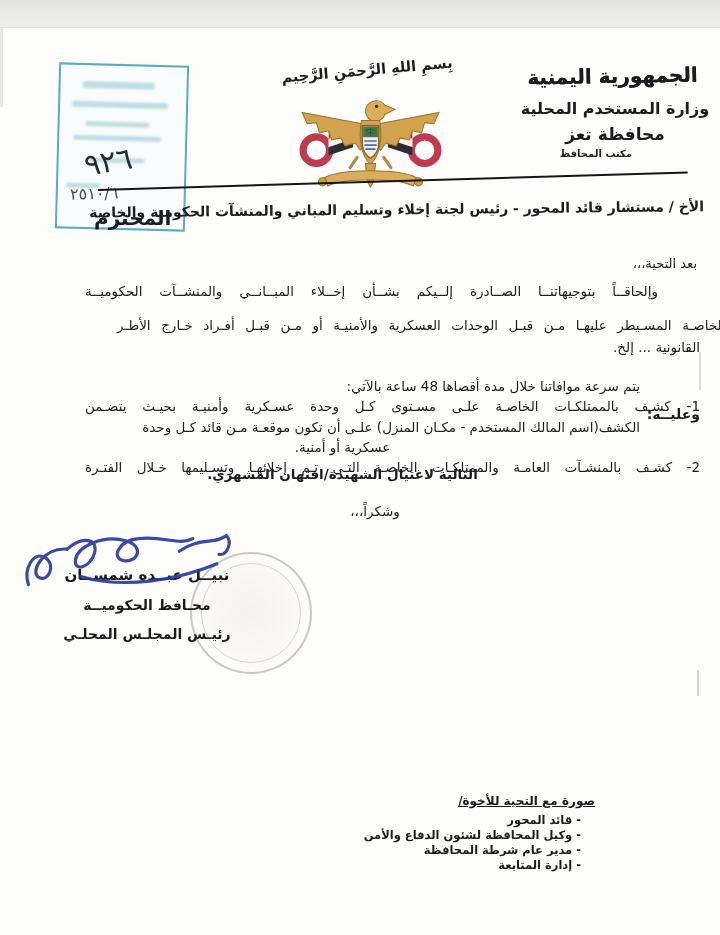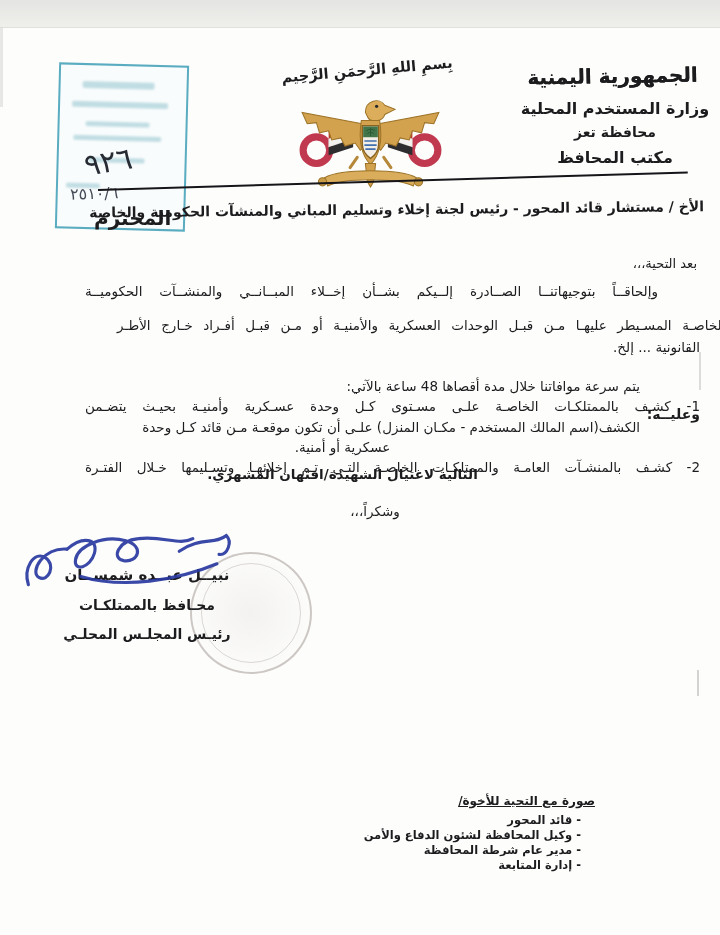--- a/index.html
+++ b/index.html
@@ -27,22 +27,22 @@
   .stamp-date{left:70px;top:184px;font-size:16px;color:#333947;transform:rotate(-2deg);
               letter-spacing:4px;direction:rtl;opacity:.9;}
 
   .hline{left:98px;top:189px;width:590px;height:0;border-top:2.2px solid #16161a;
          transform:rotate(-1.7deg);transform-origin:left center;}
 
   .bismillah{left:278px;top:62px;width:178px;font-size:14.5px;transform:rotate(-5deg);}
   .hdr-rep{left:515px;top:64px;width:195px;font-size:20px;letter-spacing:.5px;
            text-shadow:0 0 .6px #111;transform:rotate(-1deg);}
   .hdr-min{left:520px;top:99px;width:190px;font-size:16px;}
-  .hdr-gov{left:520px;top:124px;width:190px;font-size:14px;letter-spacing:1px;}
-  .hdr-off{left:520px;top:148px;width:190px;font-size:16px;}
+  .hdr-gov{left:520px;top:124px;width:190px;font-size:17px;letter-spacing:1px;}
+  .hdr-off{left:501px;top:148px;width:190px;font-size:10px;}
 
   .addressee{left:156px;top:201px;width:548px;font-size:14px;transform:rotate(-.6deg);}
   .honorific{left:94px;top:206px;font-size:20px;}
   .greeting{left:85px;top:256px;width:612px;font-size:13px;}
 
   .bodyline{left:85px;width:615px;font-size:13.5px;line-height:19px;}
   .ind1{padding-right:42px;box-sizing:border-box;}
   .intro{left:85px;width:555px;}
   .w515{width:515px;}
   .w580{width:580px;}
@@ -148,21 +148,21 @@
   <svg class="abs sig-svg" width="220" height="84" viewBox="0 0 210 80">
     <g fill="none" stroke="#2a3aa0" stroke-width="3" stroke-linecap="round" opacity=".92">
       <path d="M8,56 C3,40 13,24 24,30 C35,37 27,54 18,49 C9,44 22,20 45,22"></path>
       <path d="M45,22 C60,9 75,12 71,26 C67,40 51,44 53,32 C55,19 80,8 101,14 C119,19 113,35 99,33 C87,31 93,14 113,12 C137,9 152,19 165,12"></path>
       <path d="M152,24 C172,10 186,18 197,9 C203,15 198,28 190,27"></path>
       <path d="M58,48 C98,60 150,52 188,36"></path>
     </g>
   </svg>
   <div class="abs round-stamp"></div>
   <div class="abs ar b ctr nw sig-name">نبيــل عبــده شمســان</div>
-  <div class="abs ar b ctr nw sig-t1">محـافظ بالممتلكـات</div>
+  <div class="abs ar b ctr nw sig-t1">محـافظ الحكوميــة</div>
   <div class="abs ar b ctr nw sig-t2">رئيـس المجلـس المحلـي</div>
 
   <div class="abs ar b rgt nw cc-hdr">صورة مع التحية للأخوة/</div>
   <div class="abs ar b rgt nw cc-item" style="top:813px;">- قائد المحور</div>
   <div class="abs ar b rgt nw cc-item" style="top:828px;">- وكيل المحافظة لشئون الدفاع والأمن</div>
   <div class="abs ar b rgt nw cc-item" style="top:843px;">- مدير عام شرطة المحافظة</div>
   <div class="abs ar b rgt nw cc-item" style="top:858px;">- إدارة المتابعة</div>
 
 </div>
 

